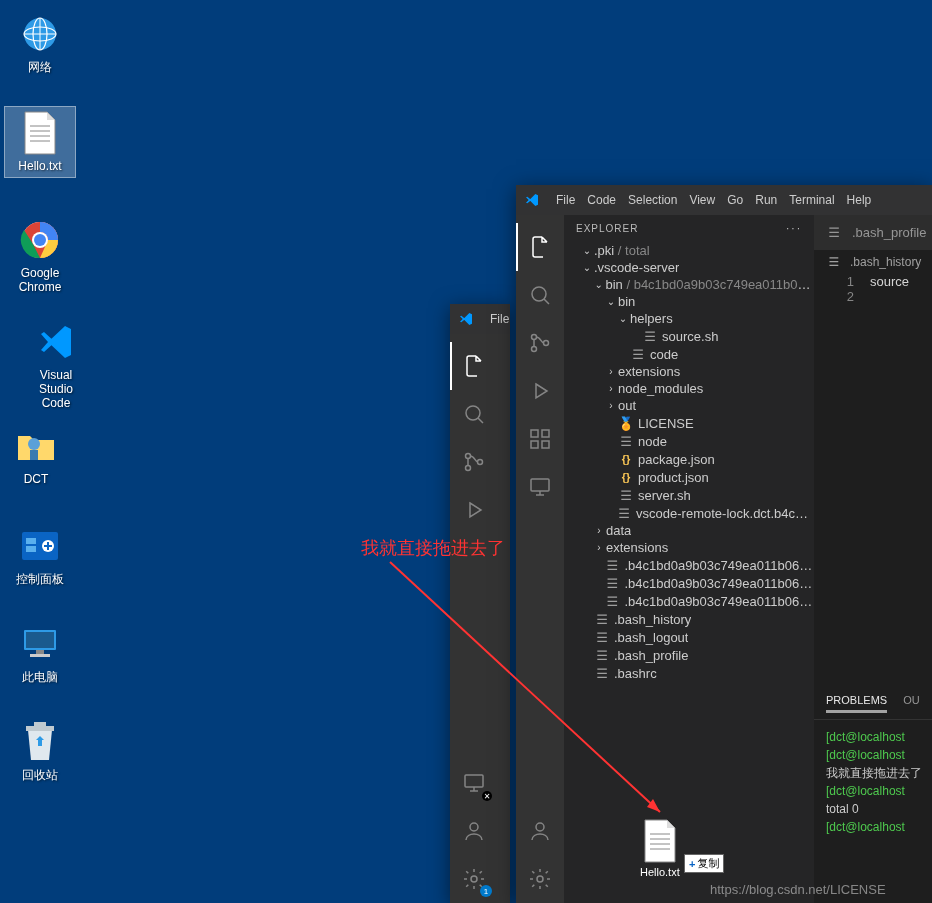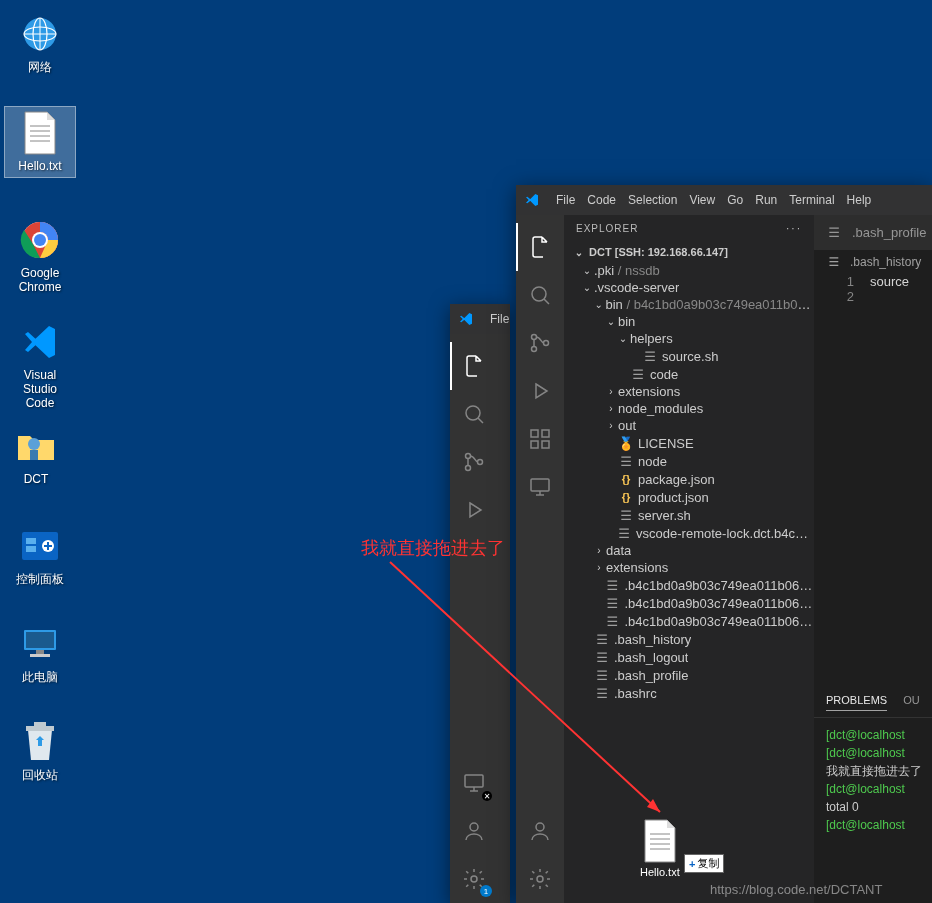--- a/index.html
+++ b/index.html
@@ -38,21 +38,21 @@
 .tab-bar { height: 35px; background: #252526; display: flex; }
 .tab { padding: 8px 12px; font-size: 13px; color: #969696; background: #2d2d2d; display: flex; align-items: center; gap: 6px; cursor: pointer; }
 .breadcrumb-bar { padding: 4px 12px; font-size: 12px; color: #a0a0a0; display: flex; gap: 4px; align-items: center; }
 .editor-content { flex: 1; font-family: Consolas, monospace; font-size: 13px; color: #d4d4d4; }
 .editor-line { display: flex; padding: 0 10px; }
 .ln { width: 30px; text-align: right; color: #858585; margin-right: 16px; }
 
 .panel { background: #1e1e1e; color: #ccc; font-size: 12px; }
 .panel-tabs { display: flex; gap: 16px; padding: 6px 12px; border-bottom: 1px solid #333; font-size: 11px; }
 .panel-tabs span { color: #969696; cursor: pointer; }
-.panel-tabs span.active { color: #e7e7e7; border-bottom: 1px solid #a3a3a3; padding-bottom: 4px; }
+.panel-tabs span.active { color: #e7e7e7; border-bottom: 3px solid #a3a3a3; padding-bottom: 4px; }
 .terminal { padding: 8px 12px; font-family: Consolas, monospace; font-size: 12px; line-height: 18px; }
 .terminal .prompt { color: #4ec94e; }
 .terminal .line { color: #ccc; white-space: nowrap; }
 
 
 .drag-file { position: absolute; display: flex; flex-direction: column; align-items: center; }
 .copy-badge { position: absolute; background: #fff; border: 1px solid #666; padding: 1px 4px; font-size: 11px; color: #000; display: flex; align-items: center; gap: 2px; }
 .copy-badge .plus { color: #0a64c4; font-weight: bold; }
 
 .annotation { position: absolute; color: #ff3333; font-size: 18px; font-weight: 500; }
@@ -98,21 +98,21 @@
           <circle cx="20" cy="20" r="18" fill="#db4437"></circle>
           <path fill="#4285f4" d="M20 12a8 8 0 018 8H38a18 18 0 00-18-18v10z"></path>
           <path fill="#0f9d58" d="M13 24l-9-14A18 18 0 0020 38l-7-14z"></path>
           <path fill="#ffcd40" d="M28 20H38A18 18 0 0120 38l8-18z"></path>
           <circle cx="20" cy="20" r="8" fill="#fff"></circle>
           <circle cx="20" cy="20" r="6" fill="#4285f4"></circle>
         </svg>
       </div>
       <div class="label">Google Chrome</div>
     </div>
-    <div class="desktop-icon" style="left: 4px; top: 316px;">
+    <div class="desktop-icon" style="left: 20px; top: 316px;">
       <div class="icon">
         <svg width="40" height="40" viewBox="0 0 40 40">
           <path fill="#0098ff" d="M29 4L12 20l17 16 6-3V7l-6-3zM5 12l7 8-7 8 3 2 11-10L8 10l-3 2z"></path>
         </svg>
       </div>
       <div class="label">Visual Studio Code</div>
     </div>
     <div class="desktop-icon" style="left: 0; top: 420px;">
       <div class="icon">
         <svg width="40" height="40" viewBox="0 0 40 40">
@@ -290,28 +290,24 @@
             <path d="M12 2v3M12 19v3M4.2 4.2l2.1 2.1M17.7 17.7l2.1 2.1M2 12h3M19 12h3M4.2 19.8l2.1-2.1M17.7 6.3l2.1-2.1"></path>
           </svg>
         </div>
     </div>
 
     <div class="sidebar">
       <div class="sidebar-header">
         <span>EXPLORER</span>
         <span class="dots">···</span>
       </div>
-      <div class="tree-root">
-        <span class="tw">⌄</span>
-        <span>DCT [SSH: 192.168.66.147]</span>
-      </div>
       <div class="tree" id="file-tree">
           <div class="tree-node" style="padding-left: 16px;">
             <span class="tw">⌄</span>
-            <span class="node-label">.pki <span style="color:#888">/ nssdb</span></span>
+            <span class="node-label">.pki <span style="color:#888">/ total</span></span>
           </div>
           <div class="tree-node" style="padding-left: 16px;">
             <span class="tw">⌄</span>
             <span class="node-label">.vscode-server</span>
           </div>
           <div class="tree-node" style="padding-left: 28px;">
             <span class="tw">⌄</span>
             <span class="node-label">bin <span style="color:#888">/ b4c1bd0a9b03c749ea011b06c...</span></span>
           </div>
           <div class="tree-node" style="padding-left: 40px;">
@@ -506,13 +502,13 @@
       </g>
     </svg>
   <span style="color:#fff;font-size:11px;margin-top:2px">Hello.txt</span>
 </div>
 <div class="copy-badge" style="left:684px; top:854px;">
   <span class="plus">+</span>
   <span>复制</span>
 </div>
 
 <div class="annotation" style="left:361px; top:536px;">我就直接拖进去了</div>
-<div class="watermark" style="left:710px; top:882px;">https://blog.code.net/DCTANT</div>
+<div class="watermark" style="left:710px; top:882px;">https://blog.csdn.net/LICENSE</div>
 
 </body></html>

